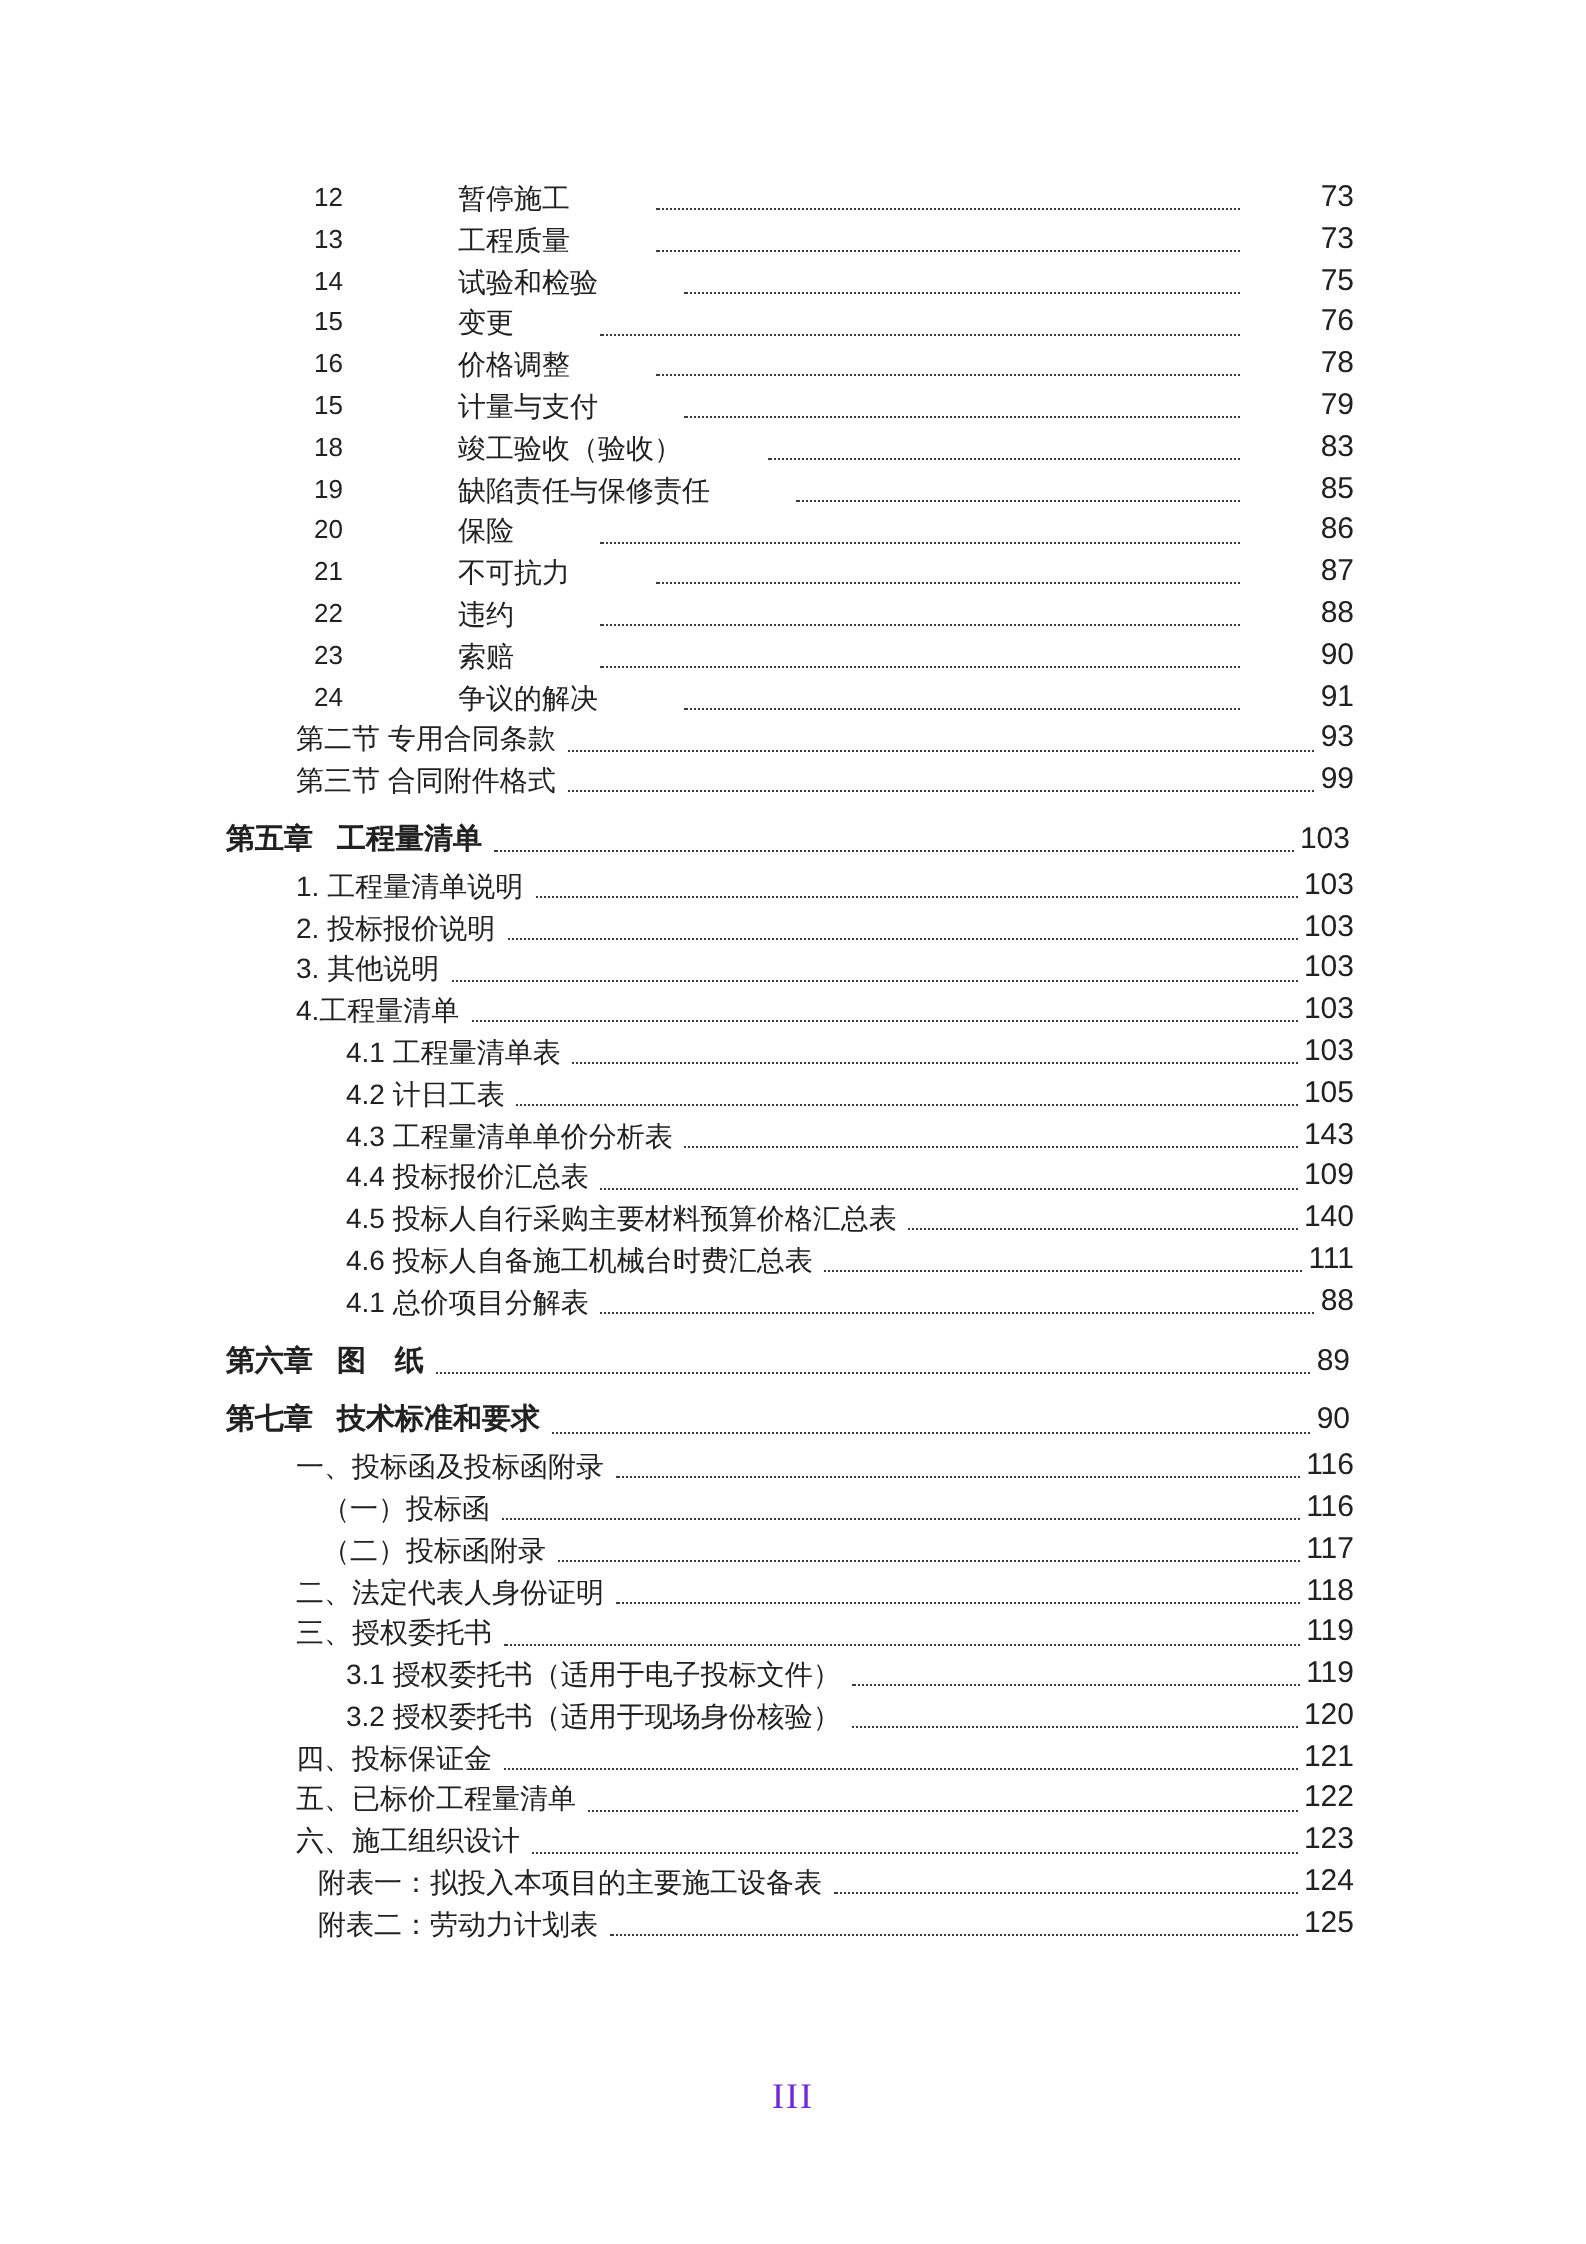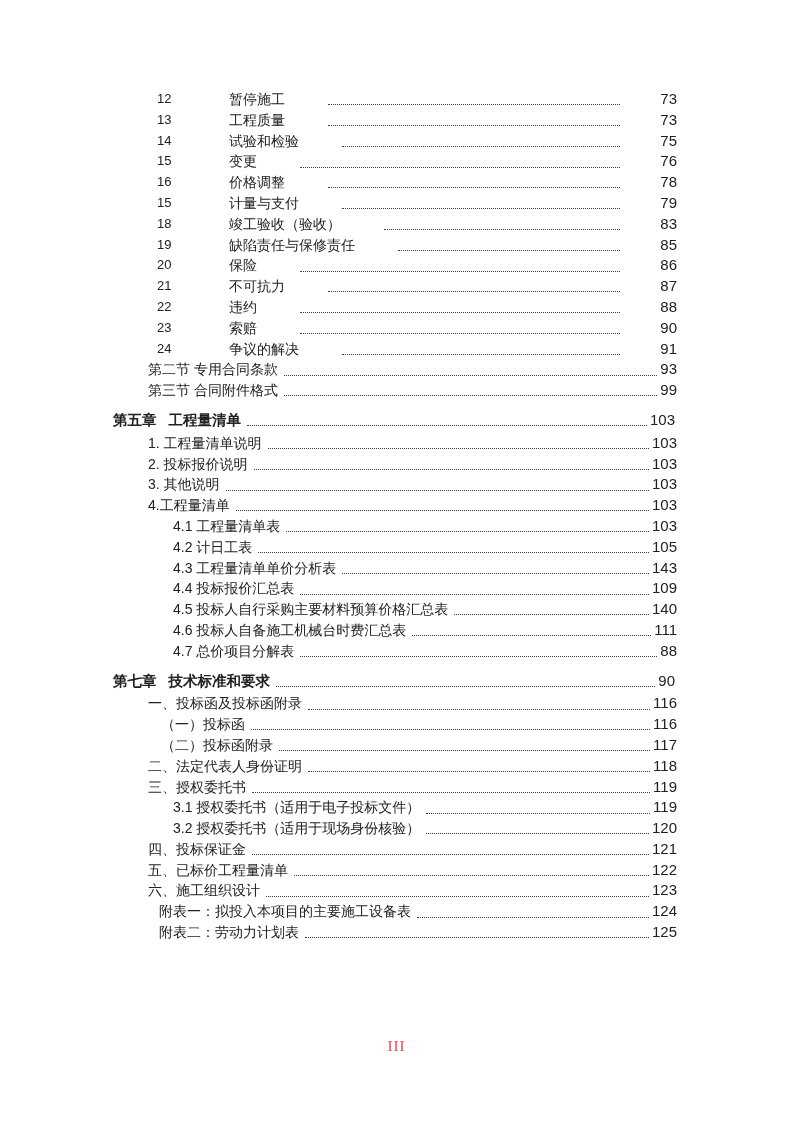--- a/index.html
+++ b/index.html
@@ -43,22 +43,22 @@
   .row.paren { padding-left:48px; }
   .row.annex { padding-left:46px; }
   .row.l2num { padding-left:44px;gap:37px; }
   .row.l2num .num { width:21px; margin-right:14px; font-size:13px; }
 
   .footer {
     position:absolute;
     top:1038px; left:0; width:100%;
     text-align:center;
     font-family:"Liberation Serif", serif;
-    font-size:15px;
-    color:#ef4444;
+    font-size:18px;
+    color:#6d28d9;
     letter-spacing:1px;
   }
 </style>
 </head>
 <body>
 
 <div class="page">
   <main class="toc">
       <div class="row l2num">
     <span class="num">12</span>
@@ -211,23 +211,29 @@
     <span class="pg">140</span>
   </div>
       <div class="row l2">
 
     <span class="t">4.6 投标人自备施工机械台时费汇总表</span>
     <span class="leader"></span>
     <span class="pg">111</span>
   </div>
       <div class="row l2">
 
-    <span class="t">4.7 总价项目分解表</span>
+    <span class="t">4.1 总价项目分解表</span>
     <span class="leader"></span>
     <span class="pg">88</span>
+  </div>
+      <div class="row chapter">
+    <span class="num">第六章</span>
+    <span class="t">图　纸</span>
+    <span class="leader"></span>
+    <span class="pg">89</span>
   </div>
       <div class="row chapter">
     <span class="num">第七章</span>
     <span class="t">技术标准和要求</span>
     <span class="leader"></span>
     <span class="pg">90</span>
   </div>
       <div class="row l1">
 
     <span class="t">一、投标函及投标函附录</span>

